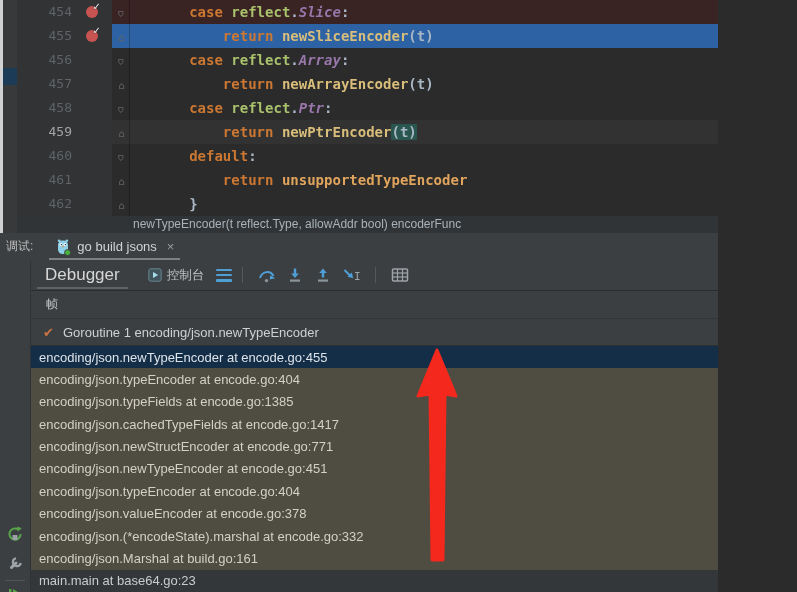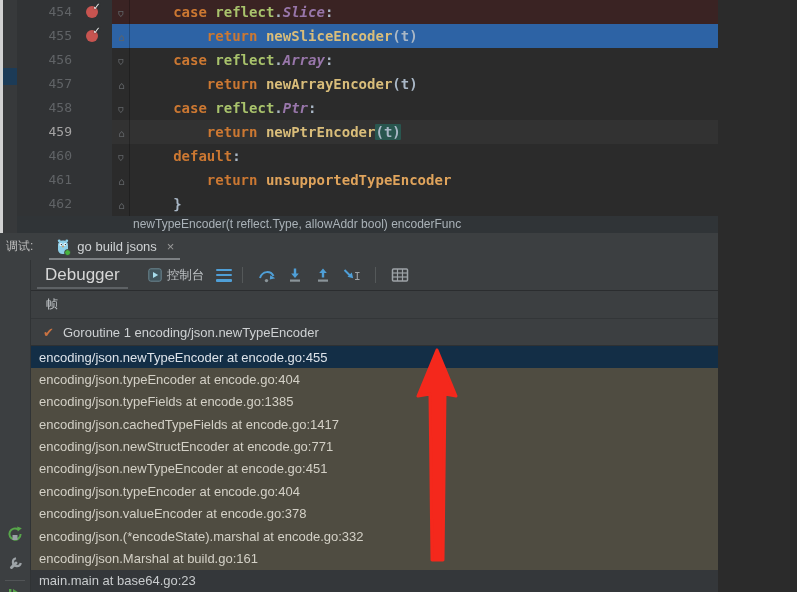--- a/index.html
+++ b/index.html
@@ -23,21 +23,21 @@
     text-shadow:0 0 2px #2b2b2b;}
   .fc{flex:1;display:flex;align-items:center;}
   .fc.bg-breakpoint{background:var(--breakpoint-line,#3a2323);}
   .fc.bg-exec{background:var(--exec-line,#2d63a5);}
   .fc.bg-caret{background:var(--caret-line,#323232);}
   .fold-col{width:19px;text-align:center;flex:none;}
   .fold{display:inline-block;color:#606366;font-size:10px;line-height:10px;
     font-family:"DejaVu Sans",sans-serif;}
   .fold.start{transform:rotate(180deg);}
   .code-text{white-space:pre;font-family:"DejaVu Sans Mono","Liberation Mono",monospace;
-    font-size:14px;font-weight:bold;line-height:24px;}
+    font-size:14px;font-weight:bold;line-height:24px;padding-left:16px;}
   .tok-kw{color:var(--kw,#cc7832);}
   .tok-pkg{color:var(--pkg,#a9c36c);}
   .tok-member{color:var(--member,#9876aa);font-style:italic;}
   .tok-fn{color:var(--fn,#d9bd7a);}
   .tok-fnref{color:var(--fnref,#e0a45c);}
   .tok-d{color:var(--plain,#a9b7c6);}
   .tok-hl{background:#29564f;border-radius:1px;}
   .gutter-sep{position:absolute;left:129px;top:0;width:1px;height:216px;background:rgba(0,0,0,0.25);}
   .breadcrumb{position:absolute;left:17px;right:0;top:216px;height:17px;background:#303437;
     color:#aab2b8;font-size:12px;line-height:17px;padding-left:116px;}

